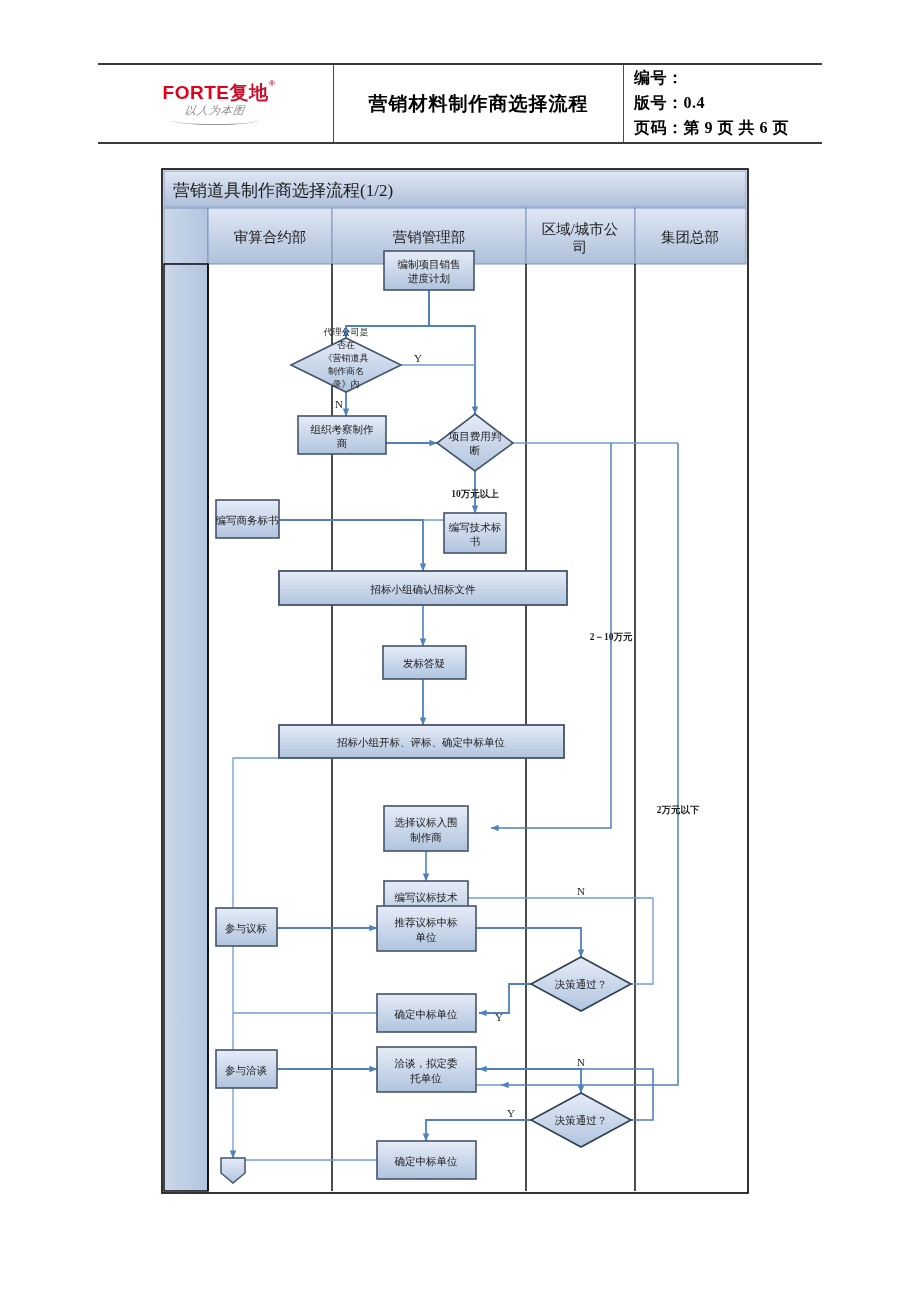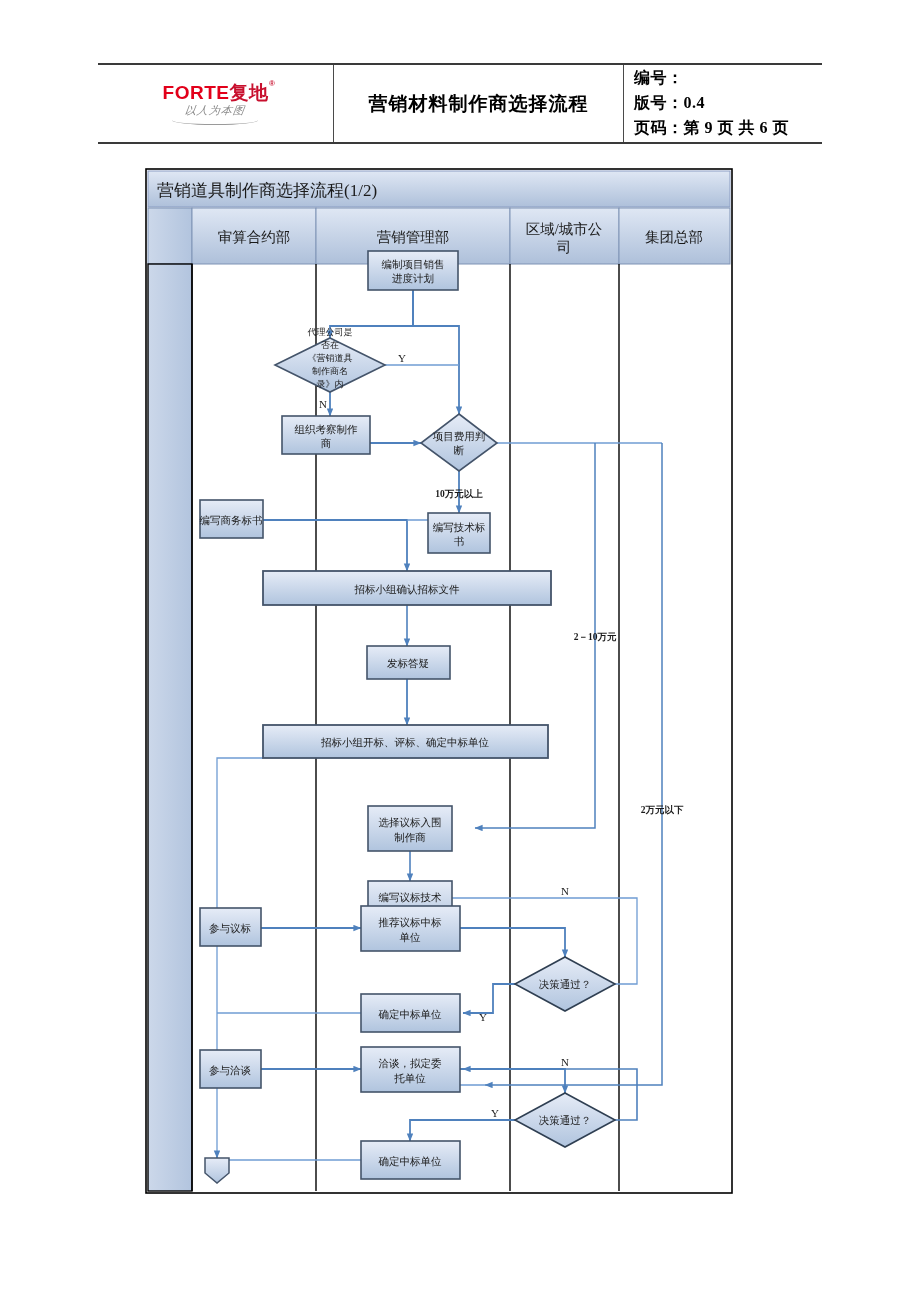--- a/index.html
+++ b/index.html
@@ -22,21 +22,21 @@
   .logo-tm{position:absolute;top:-3px;right:-7px;font-size:8px;color:#c8102e;}
   .logo-tag{margin-top:3px;font-size:11px;color:#8a8a8a;font-family:"DejaVu Serif",serif;
             font-style:italic;letter-spacing:1px;transform:skewX(-8deg);}
   .logo-swoosh{margin-top:-1px;width:86px;height:9px;border-bottom:1.2px solid #9a9a9a;
                border-radius:0 0 48% 48%;}
 
   .doc-title{font-size:19px;font-weight:bold;letter-spacing:1px;}
   .meta-line{font-size:16px;line-height:1.55;font-family:"Liberation Serif",serif;letter-spacing:.5px;font-weight:bold;}
 
   
-  .flow{position:absolute;left:145px;top:168px;width:588px;height:1026px;}
+  .flow{position:absolute;left:161px;top:168px;width:588px;height:1026px;}
   .flow svg{display:block;}
 
   
   text{font-family:"Liberation Serif","DejaVu Serif",serif;fill:#1a1a1a;}
   .t-title{font-size:17px;}
   .t-head{font-size:14.5px;}
   .t-node{font-size:10.5px;}
   .t-node-sm{font-size:9px;}
   .t-lbl{font-size:9.5px;font-weight:bold;}
   .t-yn{font-size:11px;}

